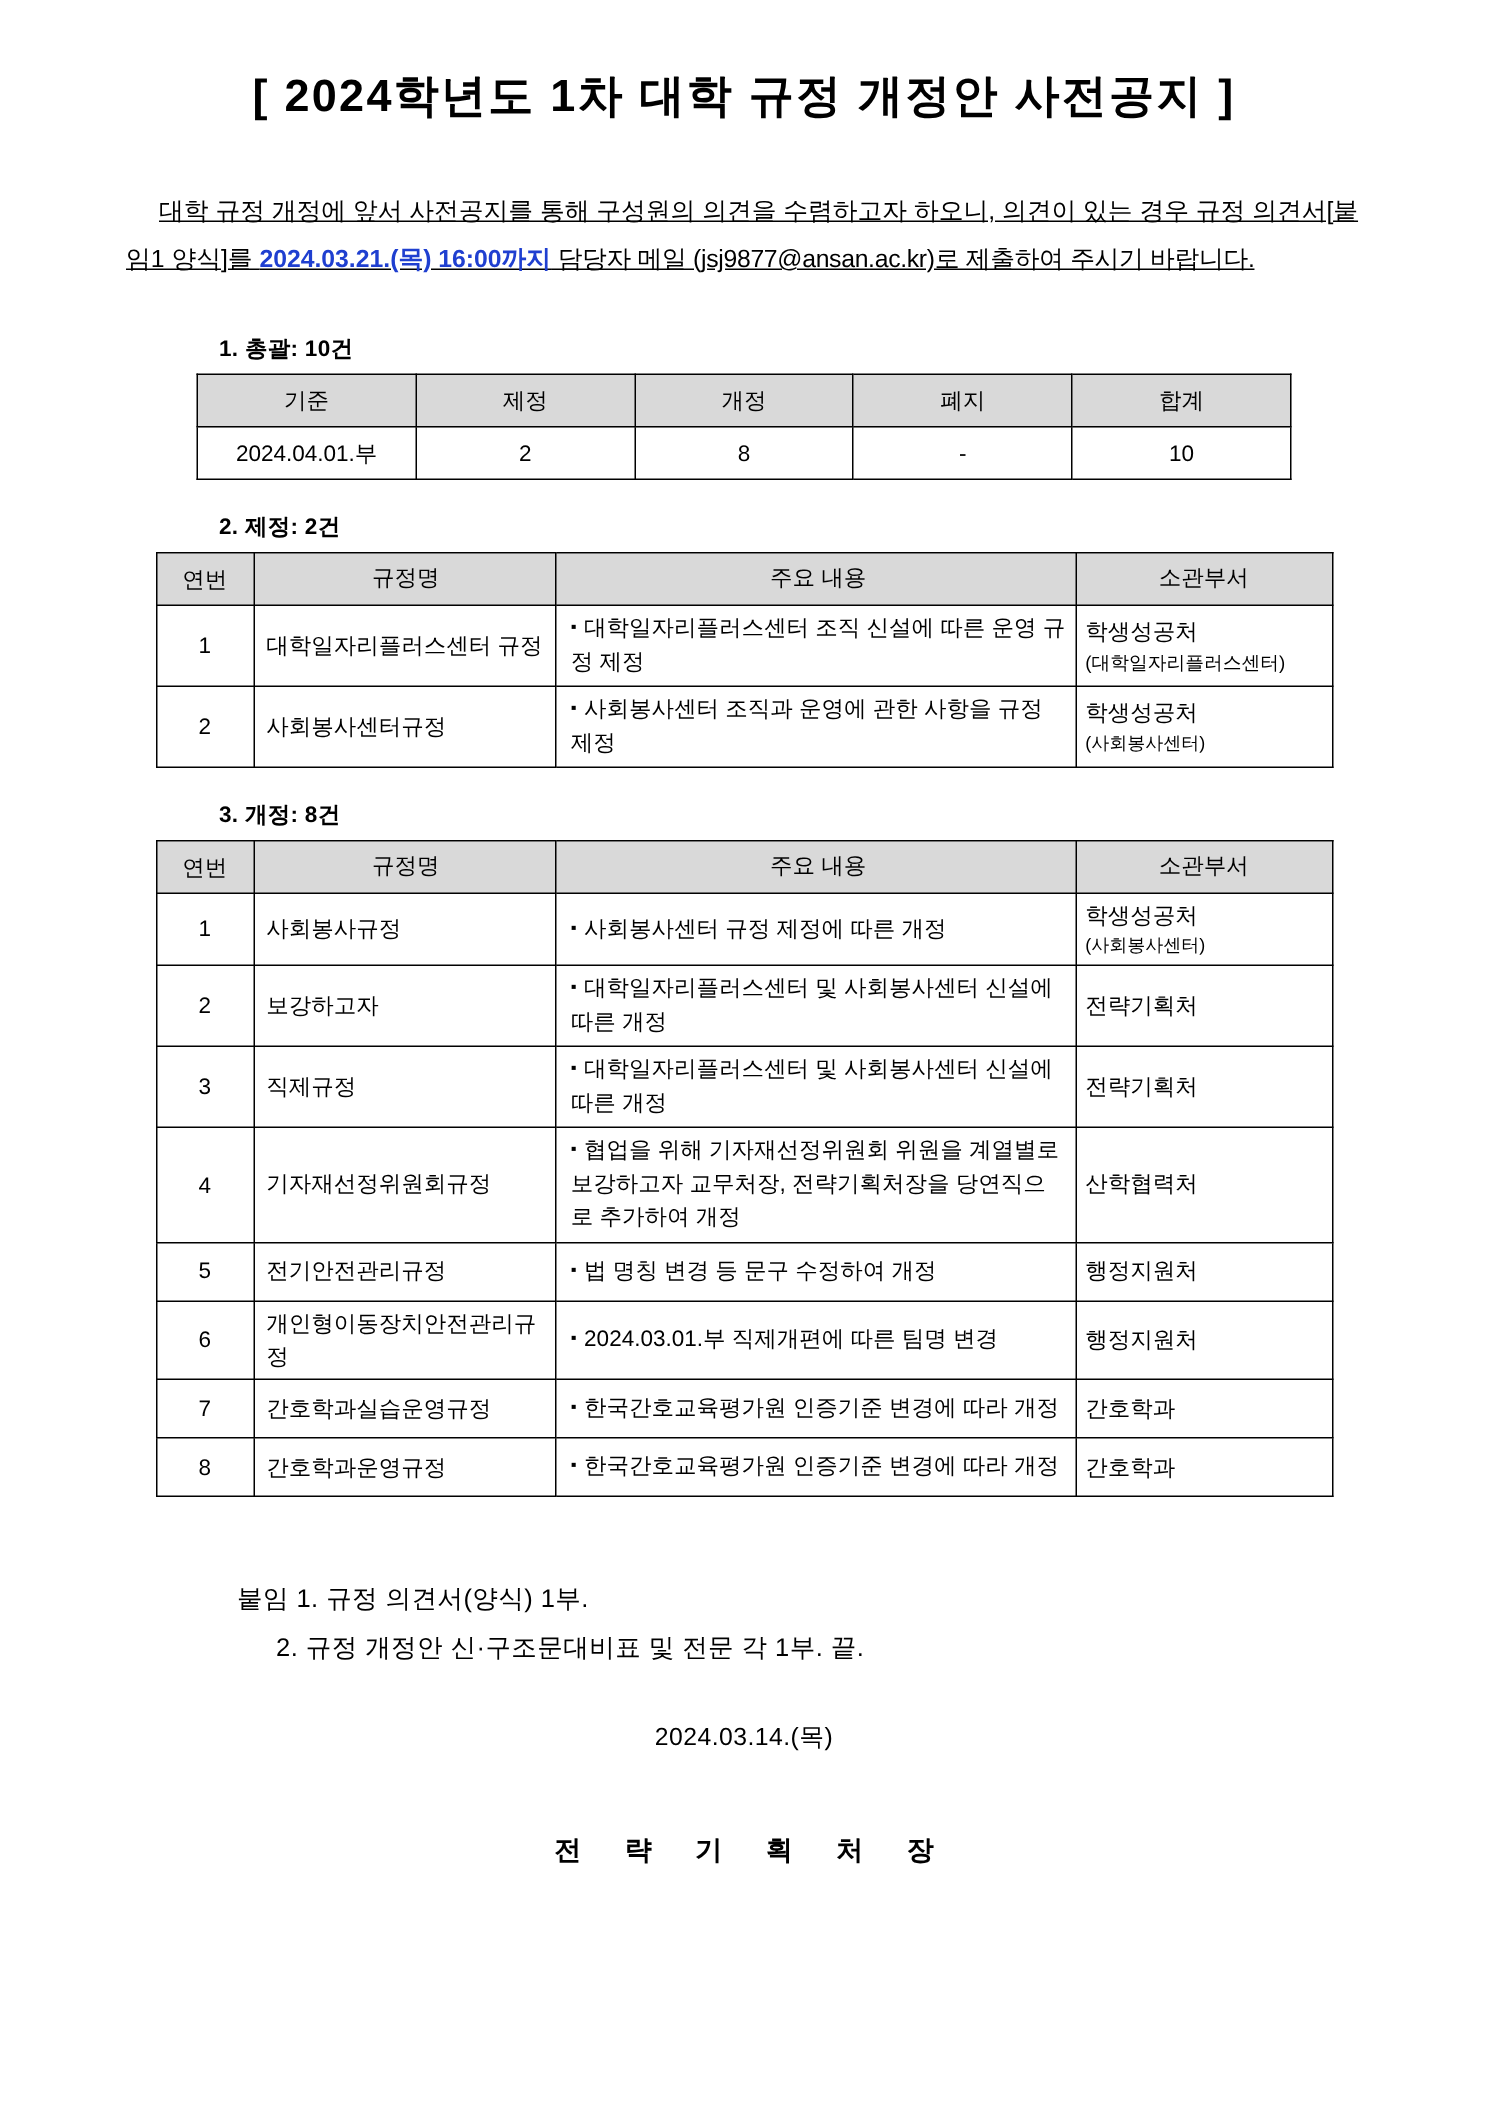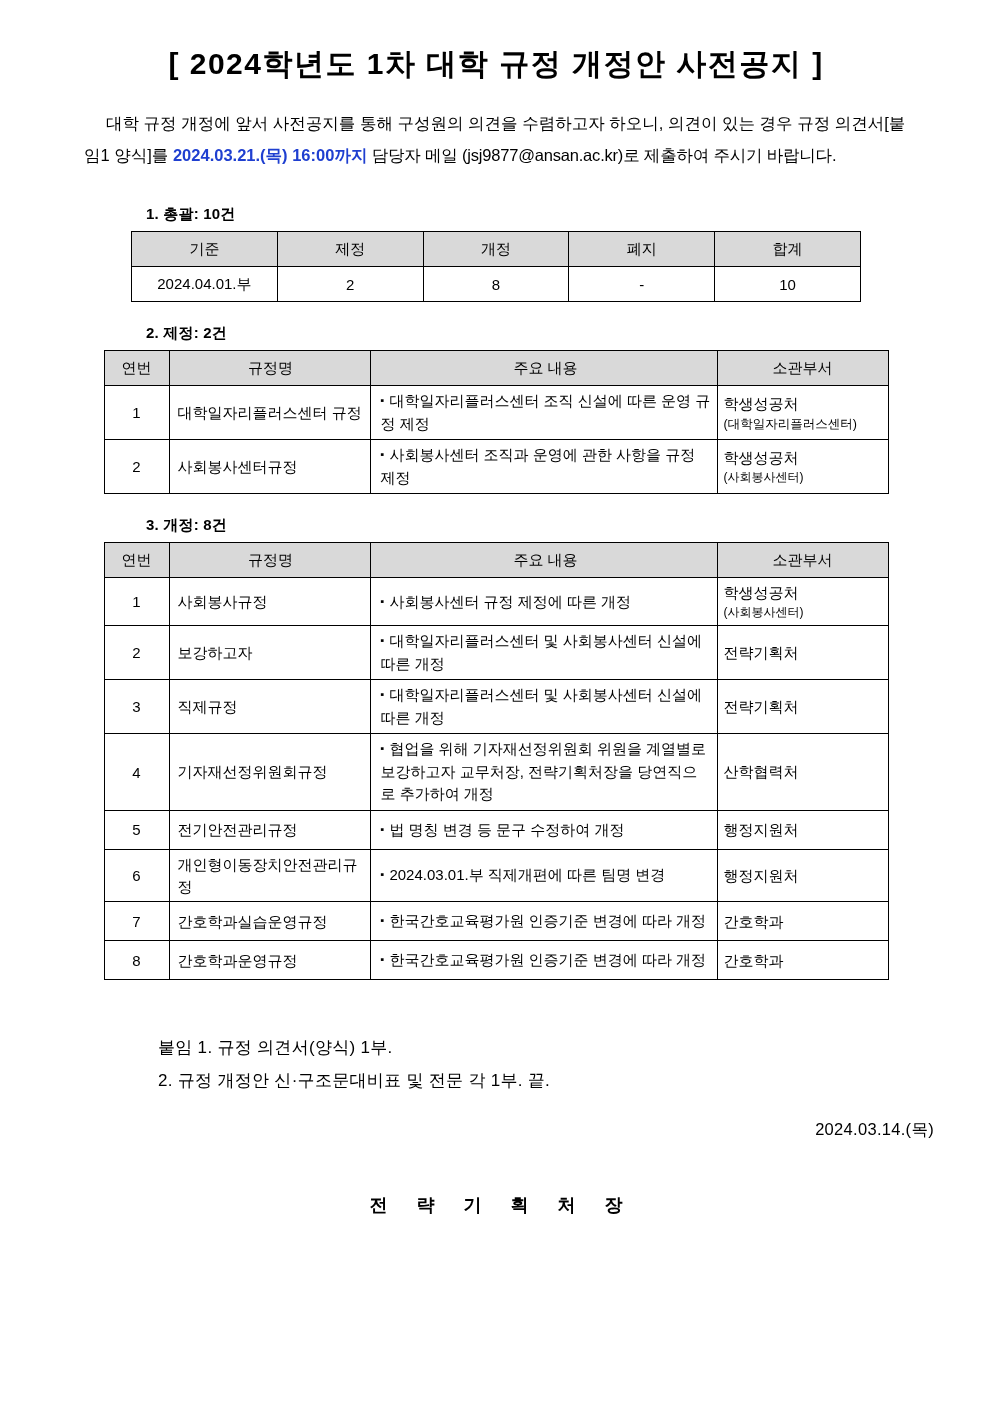--- a/index.html
+++ b/index.html
@@ -19,28 +19,29 @@
     min-height: 1403px;
     box-sizing: border-box;
     padding: 36px 58px 20px 58px;
     position: relative;
   }
   .doc-title {
     text-align: center;
     font-size: 30px;
     font-weight: bold;
     letter-spacing: 1.5px;
-    margin: 8px 0 22px 0;
+    margin: 8px 0 40px 0;
     white-space: nowrap;
   }
   .intro {
     font-size: 16.5px;
     line-height: 1.95;
     margin: 0 26px 0 26px;
     text-align: left;
+    text-decoration: underline;
   }
   .intro .indent { display: inline-block; width: 22px; }
   .highlight { color: #1f3fd0; font-weight: bold; }
   .mailtext { letter-spacing: -0.2px; }
 
   .section-label {
     font-size: 15px;
     font-weight: bold;
     margin: 34px 0 7px 88px;
     letter-spacing: 0.2px;
@@ -81,25 +82,25 @@
   }
   .dept-sub { display: block; font-size: 12px; }
   .dept-sub.small { font-size: 12.5px; }
 
   .attach {
     margin: 52px 0 0 100px;
     font-size: 17px;
     line-height: 1.9;
     letter-spacing: 0.3px;
   }
-  .attach .line2 { }
+  .attach .line2 { margin-left: 26px; }
   .date {
-    text-align: right;
+    text-align: center;
     font-size: 16.5px;
-    margin-top: 22px;
+    margin-top: 32px;
     letter-spacing: 0.3px;
   }
   .signature {
     text-align: center;
     font-size: 18px;
     font-weight: bold;
     letter-spacing: 12px;
     margin-top: 52px;
     padding-left: 12px;
   }

